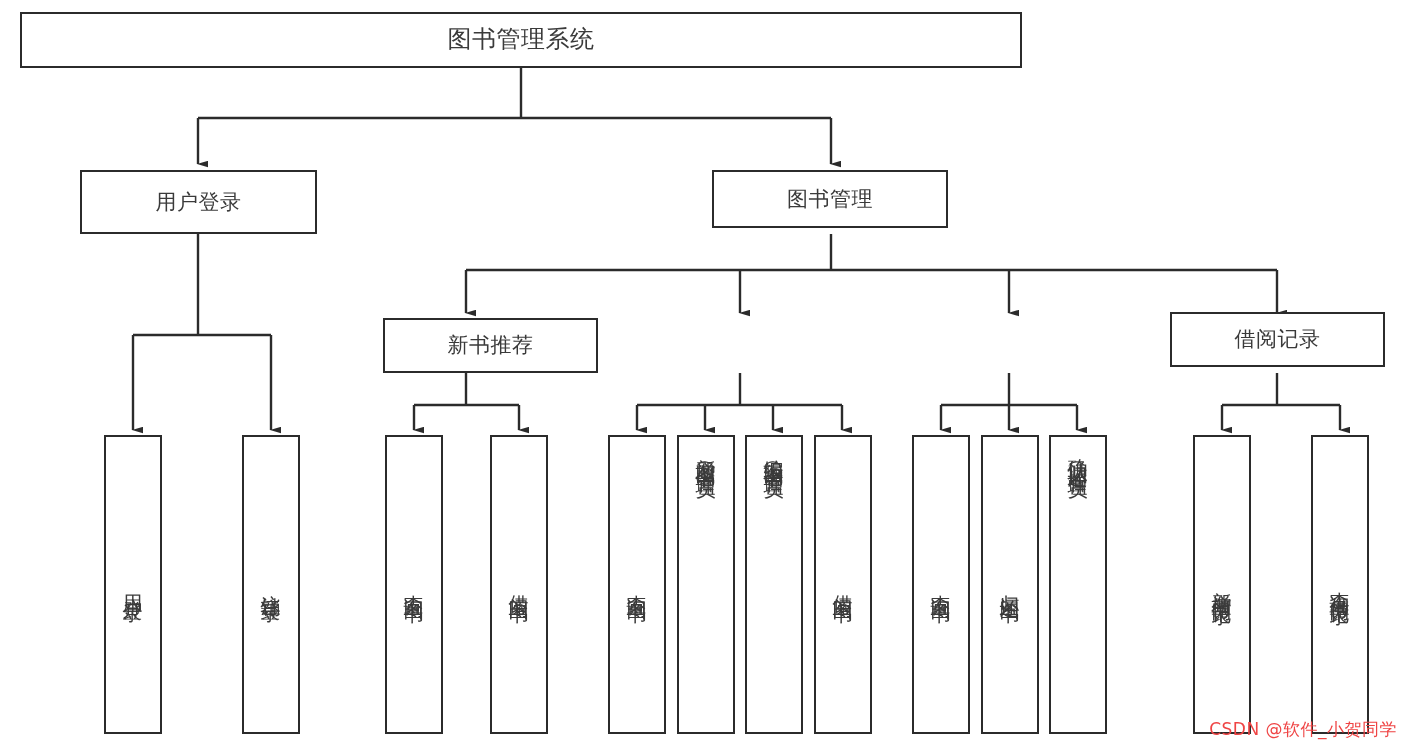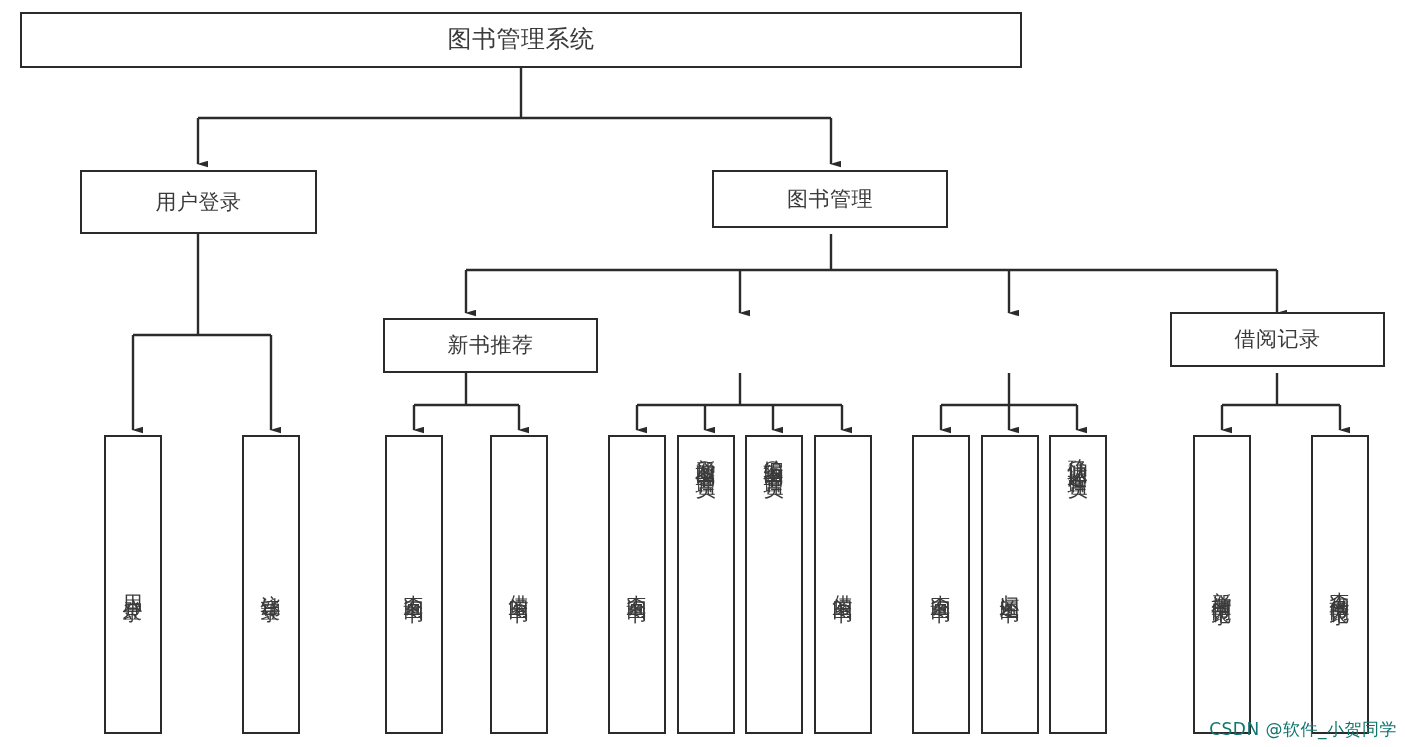--- a/index.html
+++ b/index.html
@@ -66,21 +66,21 @@
   
   .node.vert.mid {
     align-items: center;
     padding-top: 0;
   }
   .watermark {
     position: absolute;
     right: 8px;
     bottom: 6px;
     font-size: 17px;
-    color: #0f766e;
+    color: #ef4444;
     letter-spacing: 0.5px;
     white-space: nowrap;
   }
 </style>
 </head>
 <body>
 
 <div id="canvas">
 
   <svg class="wires" viewBox="0 0 1405 747" xmlns="http://www.w3.org/2000/svg">

